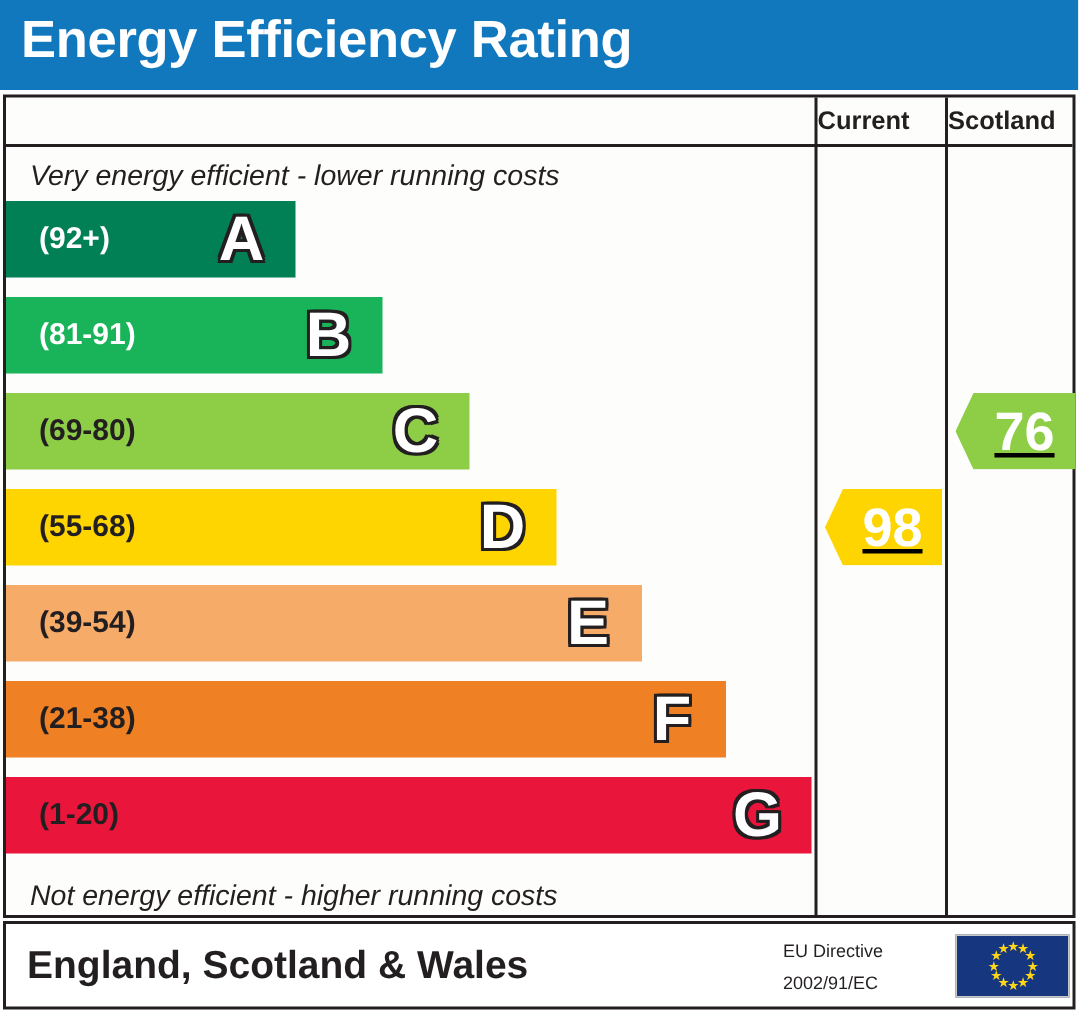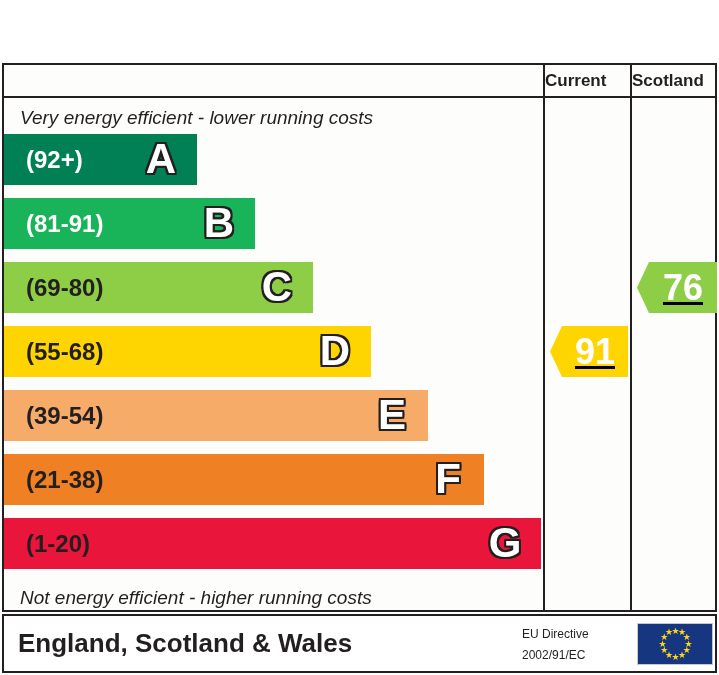--- a/index.html
+++ b/index.html
@@ -109,21 +109,21 @@
     left: 0;
     top: 0;
     height: 51px;
   }
   .band .range {
     position: absolute;
     left: 22px;
     top: 0;
     height: 51px;
     line-height: 51px;
-    font-size: 24px;
+    font-size: 20px;
     font-weight: bold;
     white-space: nowrap;
   }
   .band .letter {
     position: absolute;
     top: 0;
     height: 51px;
     line-height: 50px;
     font-size: 42px;
     font-weight: bold;
@@ -202,20 +202,23 @@
     font-size: 9px;
     line-height: 7px;
     text-align: center;
   }
 </style>
 </head>
 <body>
 
 <div id="epc">
 
+  <div class="title-bar">
+    <div class="title-text">Energy Efficiency Rating</div>
+  </div>
 
   <div class="frame">
 
     <div class="head-row"></div>
 
     <div class="col-div current"></div>
     <div class="col-div potential"></div>
 
     <div class="col-head current">Current</div>
     <div class="col-head potential">Scotland</div>
@@ -255,21 +258,21 @@
           <div class="letter" style="left: 422px; width: 44px; text-align: center;">F</div>
         </div>
         <div class="band" style="top: 453px;">
           <div class="bar" style="width: 537px; background: rgb(233, 21, 59);"></div>
           <div class="range" style="color: rgb(35, 31, 32);">(1-20)</div>
           <div class="letter" style="left: 479px; width: 44px; text-align: center;">G</div>
         </div>
       </div>
     <div id="markers-container">
         <div class="rating" style="left: 546px; width: 78px; top: 261px; background: rgb(254, 213, 0);">
-          <span>91</span>
+          <span>98</span>
         </div>
         <div class="rating" style="left: 633px; width: 80px; top: 197px; background: rgb(141, 206, 70);">
           <span>76</span>
         </div>
       </div>
 
   </div>
 
   <div class="footer">
     <div class="region">England, Scotland &amp; Wales</div>

